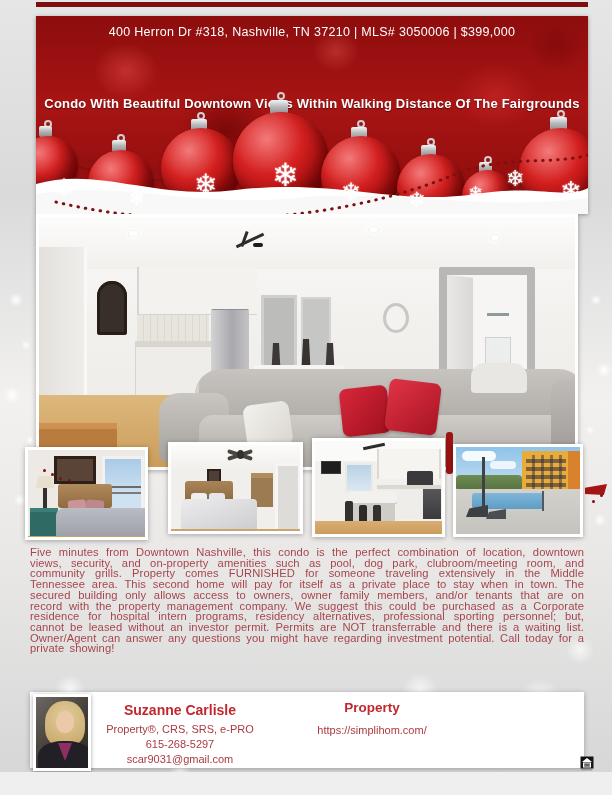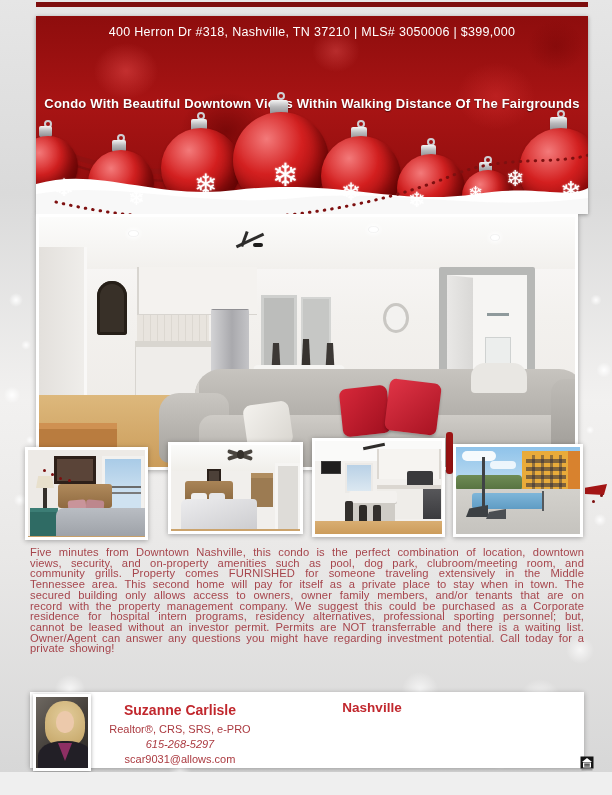--- a/index.html
+++ b/index.html
@@ -82,21 +82,21 @@
   .contact-bar{ position:absolute; left:30px; top:692px; width:554px; height:76px;
     background:#fff; box-shadow:0 1px 5px rgba(0,0,0,.28); z-index:2; }
   .agent-photo{ position:absolute; left:33px; top:694px; width:58px; height:77px;
     border:3px solid #fff; box-shadow:0 1px 4px rgba(0,0,0,.35); overflow:hidden; z-index:3;
     background:linear-gradient(135deg,#6e6861 0%,#413c37 55%,#2c2926 100%); }
   .col{ position:absolute; text-align:center; z-index:3; }
   .agent-col{ left:100px; top:702px; width:160px; }
   .office-col{ left:282px; top:700px; width:180px; }
   .agent-name{ color:#c1272d; font-weight:bold; font-size:14px; }
   .agent-creds{ color:#ab3a40; font-size:11px; margin-top:5px; }
-  .agent-phone{ color:#ab3a40; font-size:11px; margin-top:3px;font-style:italic; }
+  .agent-phone{ color:#ab3a40; font-size:11px; margin-top:3px; }
   .agent-email{ color:#ab3a40; font-size:11px; margin-top:3px; }
   .office-name{ color:#c1272d; font-weight:bold; font-size:13.5px; }
   .office-addr{ color:#ab3a40; font-size:11px; margin-top:6px; }
   .office-addr2{ color:#ab3a40; font-size:11px; margin-top:2px; }
   .office-url{ color:#ab3a40; font-size:11px; margin-top:9px; }
   .logo-col{ position:absolute; left:486px; top:694px; width:104px; text-align:center; z-index:3; }
   .logo-text{ color:#9a9a9a; font-size:14px; letter-spacing:.5px; margin-top:2px; }
   .eho{ position:absolute; right:18px; top:756px; z-index:3; }
   .sparkle{ position:absolute; color:#fdfdfd; z-index:1; }
 
@@ -317,27 +317,28 @@
   <div class="agent-photo">
     <div class="abs" style="left:9px; top:4px; width:40px; height:46px; background:radial-gradient(circle at 50% 35%,#e3cd9c,#c9ab6e 80%); border-radius:46% 46% 40% 40%;"></div>
     <div class="abs" style="left:20px; top:14px; width:18px; height:22px; background:#ecc9ab; border-radius:50% 50% 46% 46%;"></div>
     <div class="abs" style="left:14px; top:8px; width:30px; height:10px; background:#dfc astray;"></div>
     <div class="abs" style="left:2px; top:44px; width:54px; height:33px; background:#221f26; border-radius:45% 45% 0 0;"></div>
     <div class="abs" style="left:22px; top:46px; width:14px; height:18px; background:#8e2f63; clip-path:polygon(0 0,100% 0,50% 100%);"></div>
   </div>
 
   <div class="col agent-col">
     <div class="agent-name">Suzanne Carlisle</div>
-    <div class="agent-creds">Realtor®, CRS, SRS, e-PRO</div>
+    <div class="agent-creds">Property®, CRS, SRS, e-PRO</div>
     <div class="agent-phone">615-268-5297</div>
-    <div class="agent-email">scar9031@allows.com</div>
+    <div class="agent-email">scar9031@gmail.com</div>
   </div>
 
   <div class="col office-col">
-    <div class="office-name">Nashville</div>
+    <div class="office-name">Property</div>
+    <div class="office-url">https://simplihom.com/</div>
   </div>
 
 
   <svg class="eho" width="14" height="15" viewBox="0 0 14 15">
     <rect x="0.5" y="0.5" width="13" height="12" fill="#141414"></rect>
     <polygon points="7,2 12,6 2,6" fill="#ffffff"></polygon>
     <rect x="3" y="6.5" width="8" height="5" fill="#ffffff"></rect>
     <rect x="4.2" y="7.6" width="5.6" height="1.1" fill="#141414"></rect>
     <rect x="4.2" y="9.4" width="5.6" height="1.1" fill="#141414"></rect>
     <rect x="1.5" y="13.2" width="11" height="1.2" fill="#8f8f8f"></rect>

